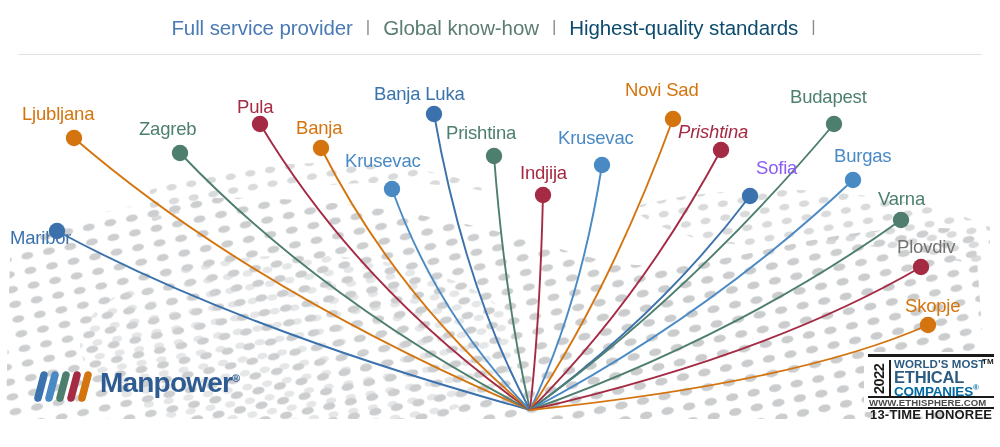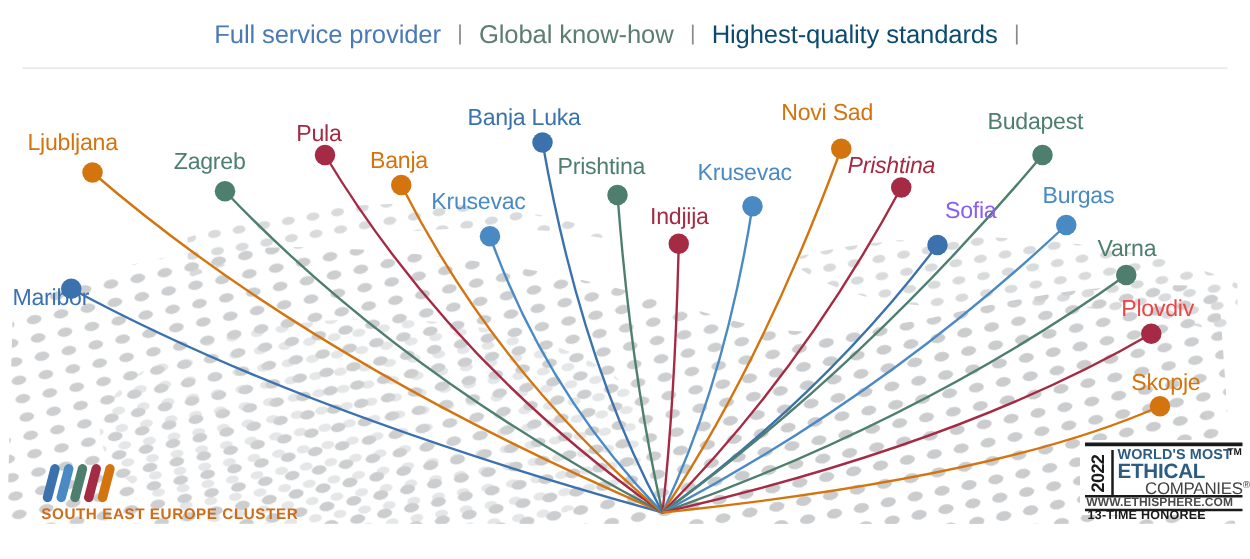--- a/index.html
+++ b/index.html
@@ -160,42 +160,42 @@
     position: absolute; left: 118px; top: 5px;
     font-size: 8px; font-weight: 700; color: #1a1a1a;
   }
   #badge-l2 {
     position: absolute; left: 30px; top: 17px;
     font-size: 16.5px; font-weight: 700; color: #2d5c82;
     letter-spacing: -0.2px; line-height: 1;
   }
   #badge-l3 {
     position: absolute; left: 30px; top: 32px;
-    font-size: 13.5px; font-weight: 400; color: #404040;
-    letter-spacing: -0.2px; line-height: 1; margin-left: 22px;
+    font-size: 13.5px; font-weight: 700; color: #0369a1;
+    letter-spacing: -0.2px; line-height: 1;
   }
   #badge-reg {
     font-size: 8px; vertical-align: super;
   }
   #badge-url {
     position: absolute; left: 5px; top: 46px;
     font-size: 9.6px; font-weight: 700; color: #4a4a4a;
     letter-spacing: 0.1px; line-height: 1;
   }
   #badge-midrule {
     position: absolute; left: 4px; top: 44px;
     width: 126px; height: 1.5px; background: #1a1a1a;
   }
   #badge-botrule {
     position: absolute; left: 4px; top: 55px;
     width: 126px; height: 1.5px; background: #1a1a1a;
   }
   #badge-honoree {
     position: absolute; left: 6px; top: 56px;
-    font-size: 10px; font-weight: 700; color: #1a1a1a;
+    font-size: 13px; font-weight: 700; color: #1a1a1a;
     letter-spacing: 0.2px; line-height: 1;
   }
 </style>
 </head>
 <body>
 
 <div id="stage">
 
   <div id="tagline-bar">
       <span class="tagline-item" style="color: rgb(74, 122, 181);">Full service provider</span>
@@ -282,35 +282,35 @@
       <div class="city-label" style="left: 374px; top: 85px; color: rgb(59, 114, 173);">Banja Luka</div>
       <div class="city-label" style="left: 446px; top: 124px; color: rgb(78, 127, 110);">Prishtina</div>
       <div class="city-label" style="left: 520px; top: 164px; color: rgb(165, 42, 67);">Indjija</div>
       <div class="city-label" style="left: 558px; top: 129px; color: rgb(74, 138, 196);">Krusevac</div>
       <div class="city-label" style="left: 625px; top: 81px; color: rgb(212, 116, 15);">Novi Sad</div>
       <div class="city-label" style="left: 678px; top: 123px; color: rgb(165, 42, 67); font-style: italic;">Prishtina</div>
       <div class="city-label" style="left: 756px; top: 159px; color: #8b5cf6;">Sofia</div>
       <div class="city-label" style="left: 790px; top: 88px; color: rgb(78, 127, 110);">Budapest</div>
       <div class="city-label" style="left: 834px; top: 147px; color: rgb(74, 138, 196);">Burgas</div>
       <div class="city-label" style="left: 878px; top: 190px; color: rgb(78, 127, 110);">Varna</div>
-      <div class="city-label" style="left: 897px; top: 238px; color: #ef4444;">Plovdiv</div>
+      <div class="city-label" style="left: 897px; top: 238px; color: #737373;">Plovdiv</div>
       <div class="city-label" style="left: 905px; top: 297px; color: rgb(212, 116, 15);">Skopje</div>
     </div>
 
   <div id="manpower-logo">
     <svg id="logo-mark" viewBox="0 0 62 34" xmlns="http://www.w3.org/2000/svg">
       <g stroke-linecap="round" stroke-width="7.5" fill="none">
         <line x1="6" y1="30" x2="12" y2="7" stroke="#3b72ad"></line>
         <line x1="17" y1="30" x2="23" y2="7" stroke="#4a8ac4"></line>
         <line x1="28" y1="30" x2="34" y2="7" stroke="#4e7f6e"></line>
         <line x1="39" y1="30" x2="45" y2="7" stroke="#a52a43"></line>
         <line x1="50" y1="30" x2="56" y2="7" stroke="#d4740f"></line>
       </g>
     </svg>
-    <div id="logo-sub">SOUTH EAST EUROPE CLUSTER</div>
+    <div id="logo-wordmark"><span>Manpower</span><span id="logo-reg">®</span></div>
   </div>
 
   <div id="ethisphere-badge">
     <div id="badge-toprule"></div>
     <div id="badge-year">2022</div>
     <div id="badge-divider"></div>
     <div id="badge-l1">WORLD'S MOST</div>
     <div id="badge-tm">TM</div>
     <div id="badge-l2">ETHICAL</div>
     <div id="badge-l3"><span>COMPANIES</span><span id="badge-reg">®</span></div>

